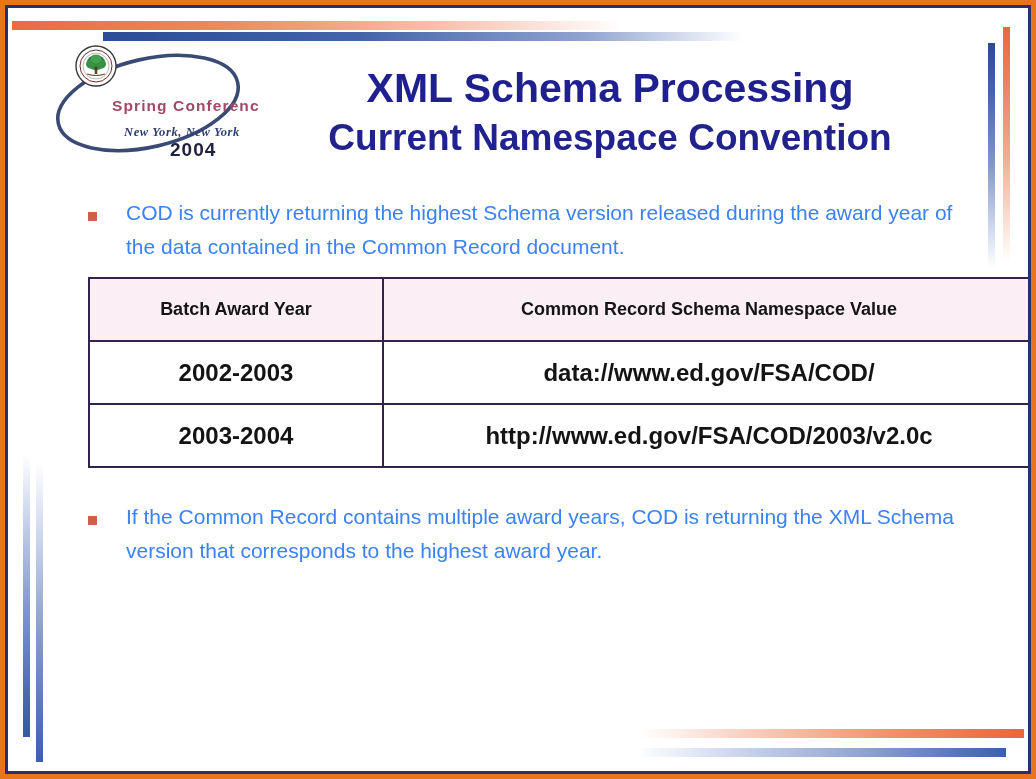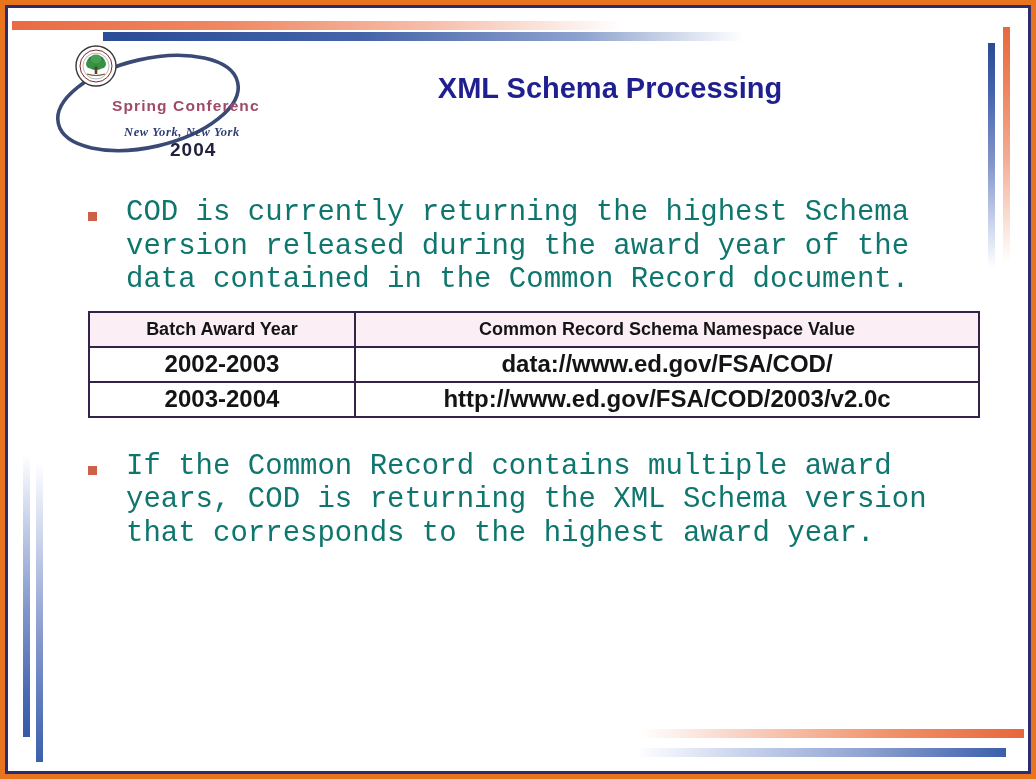--- a/index.html
+++ b/index.html
@@ -112,21 +112,21 @@
   .title-block {
     position: absolute;
     left: 240px; top: 62px;
     width: 740px;
     z-index: 5;
     text-align: center;
   }
   .title-line1 {
     font-family: "Liberation Sans", sans-serif;
     font-weight: bold;
-    font-size: 29px;
+    font-size: 41px;
     line-height: 53px;
     color: #1f1f8f;
     letter-spacing: 0px;
     white-space: nowrap;
   }
   .title-line2 {
     font-family: "Liberation Sans", sans-serif;
     font-weight: bold;
     font-size: 37px;
     line-height: 45px;
@@ -148,45 +148,45 @@
   }
   .bullet-marker {
     flex: 0 0 auto;
     width: 9px; height: 9px;
     background: #cd6147;
     margin-top: 16px;
     margin-right: 29px;
   }
   .bullet-text {
     flex: 1 1 auto;
-    font-family: Liberation Mono, monospace;
-    font-size: 29px;
+    font-family: Liberation Sans, sans-serif;
+    font-size: 21px;
     line-height: 33.5px;
-    color: #0f766e;
+    color: #3b82f6;
     font-weight: normal;
   }
 
   .gap-after-b1 { height: 14px; }
   .gap-after-tbl { height: 32px; }
   .gap-after-b2 { height: 39px; }
 
   
   .tbl-wrap {
     margin-left: 0px;
     width: 886px;
   }
   table.ns-table {
     border-collapse: collapse;
     width: 886px;
     table-layout: fixed;
     background: #ffffff;
   }
   table.ns-table td, table.ns-table th {
     border: 2px solid #332348;
-    padding: 0;
+    padding: 14px;
     text-align: center;
     font-family: "Liberation Sans", sans-serif;
     font-weight: bold;
     color: #141414;
   }
   table.ns-table thead th {
     background: #fbeef4;
     font-size: 18px;
     height: 33px;
   }
@@ -237,20 +237,21 @@
       </g>
 
       <text x="64" y="67" font-family="'Liberation Sans', sans-serif" font-size="15.5" font-weight="bold" letter-spacing="1.1" fill="#a04a68">Spring Conference</text>
       <text x="76" y="92" font-family="'Liberation Serif', serif" font-size="12.5" font-weight="bold" font-style="italic" letter-spacing="0.6" fill="#2e3d73">New York, New York</text>
       <text x="122" y="112" font-family="'Liberation Sans', sans-serif" font-size="19" font-weight="bold" letter-spacing="1" fill="#22223f">2004</text>
     </svg>
   </div>
 
   <div class="title-block">
     <div class="title-line1">XML Schema Processing</div>
+    <div class="title-line2">Current Namespace Convention</div>
   </div>
 
   <div class="content">
 
     <div class="bullet-row">
       <span class="bullet-marker"></span>
       <span class="bullet-text">COD is currently returning the highest Schema version released during the award year of the data contained in the Common Record document.</span>
     </div>
 
     <div class="gap-after-b1"></div>

